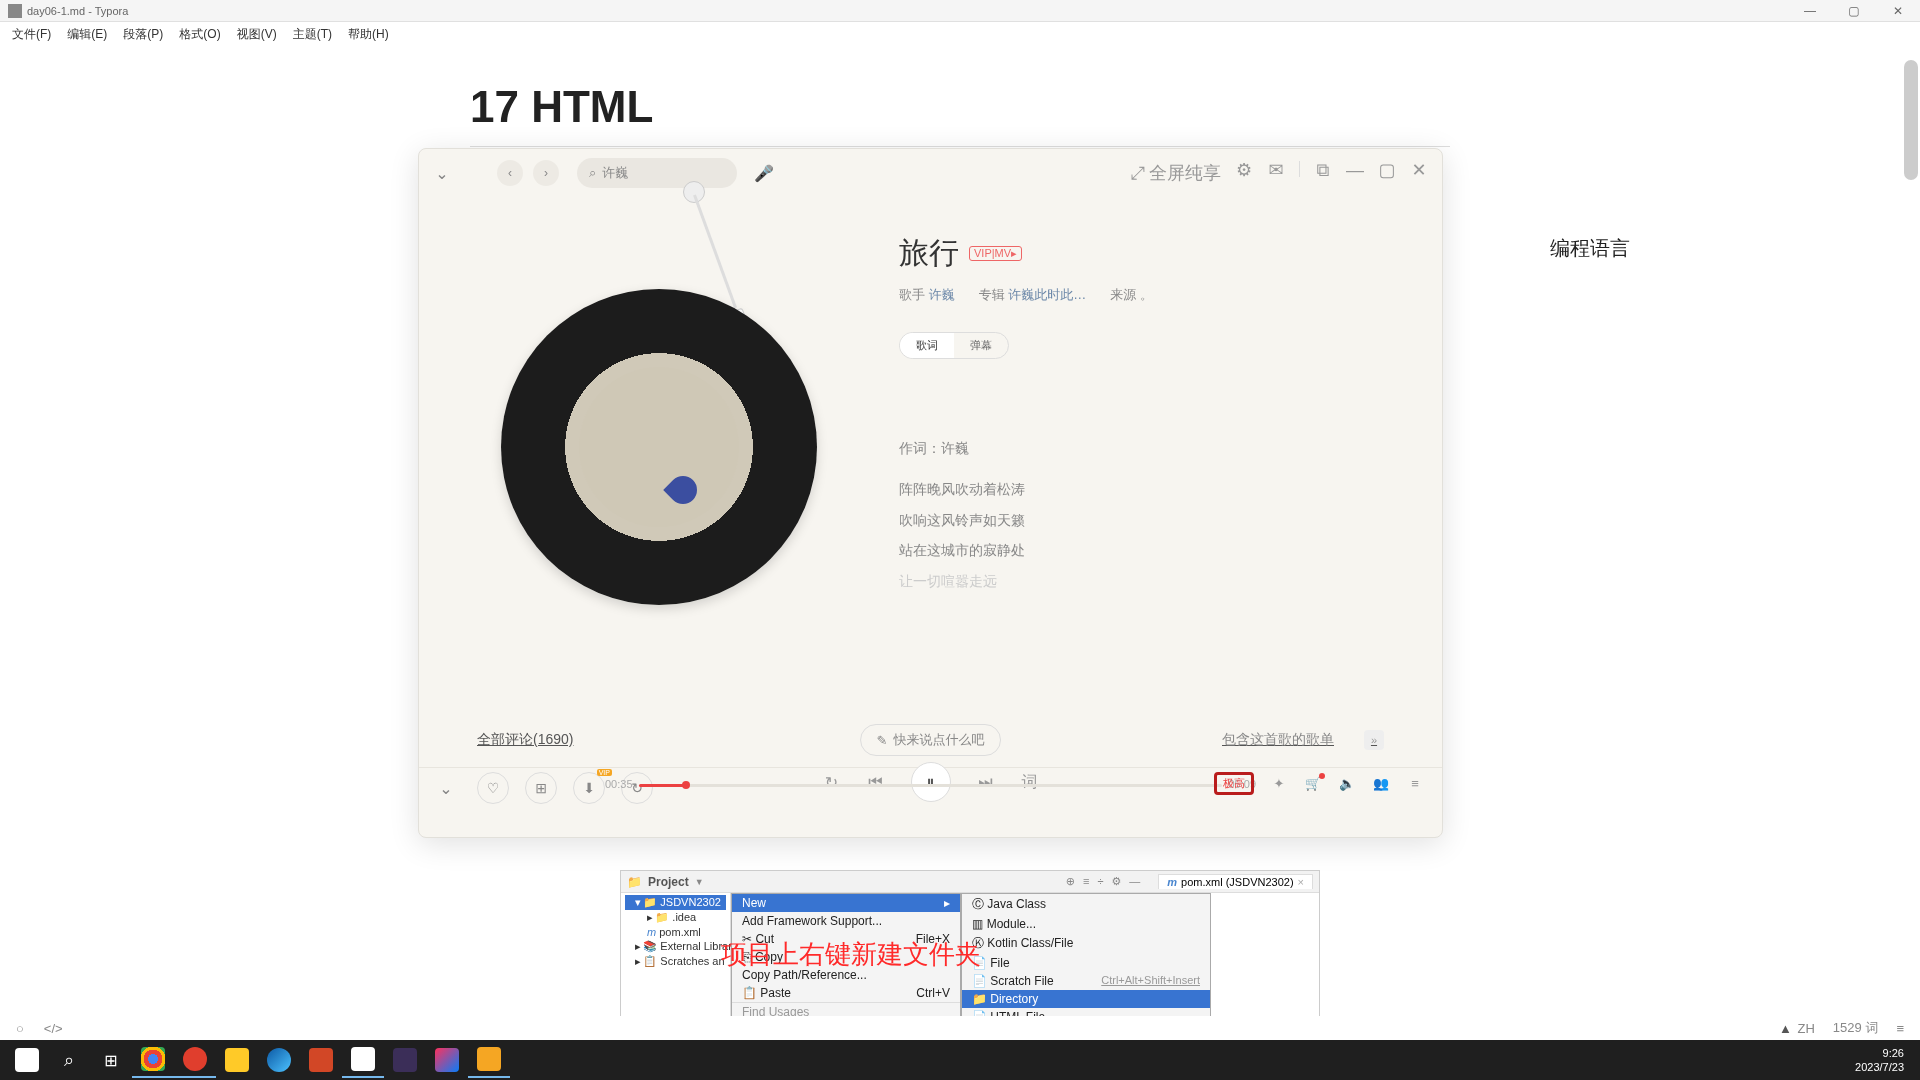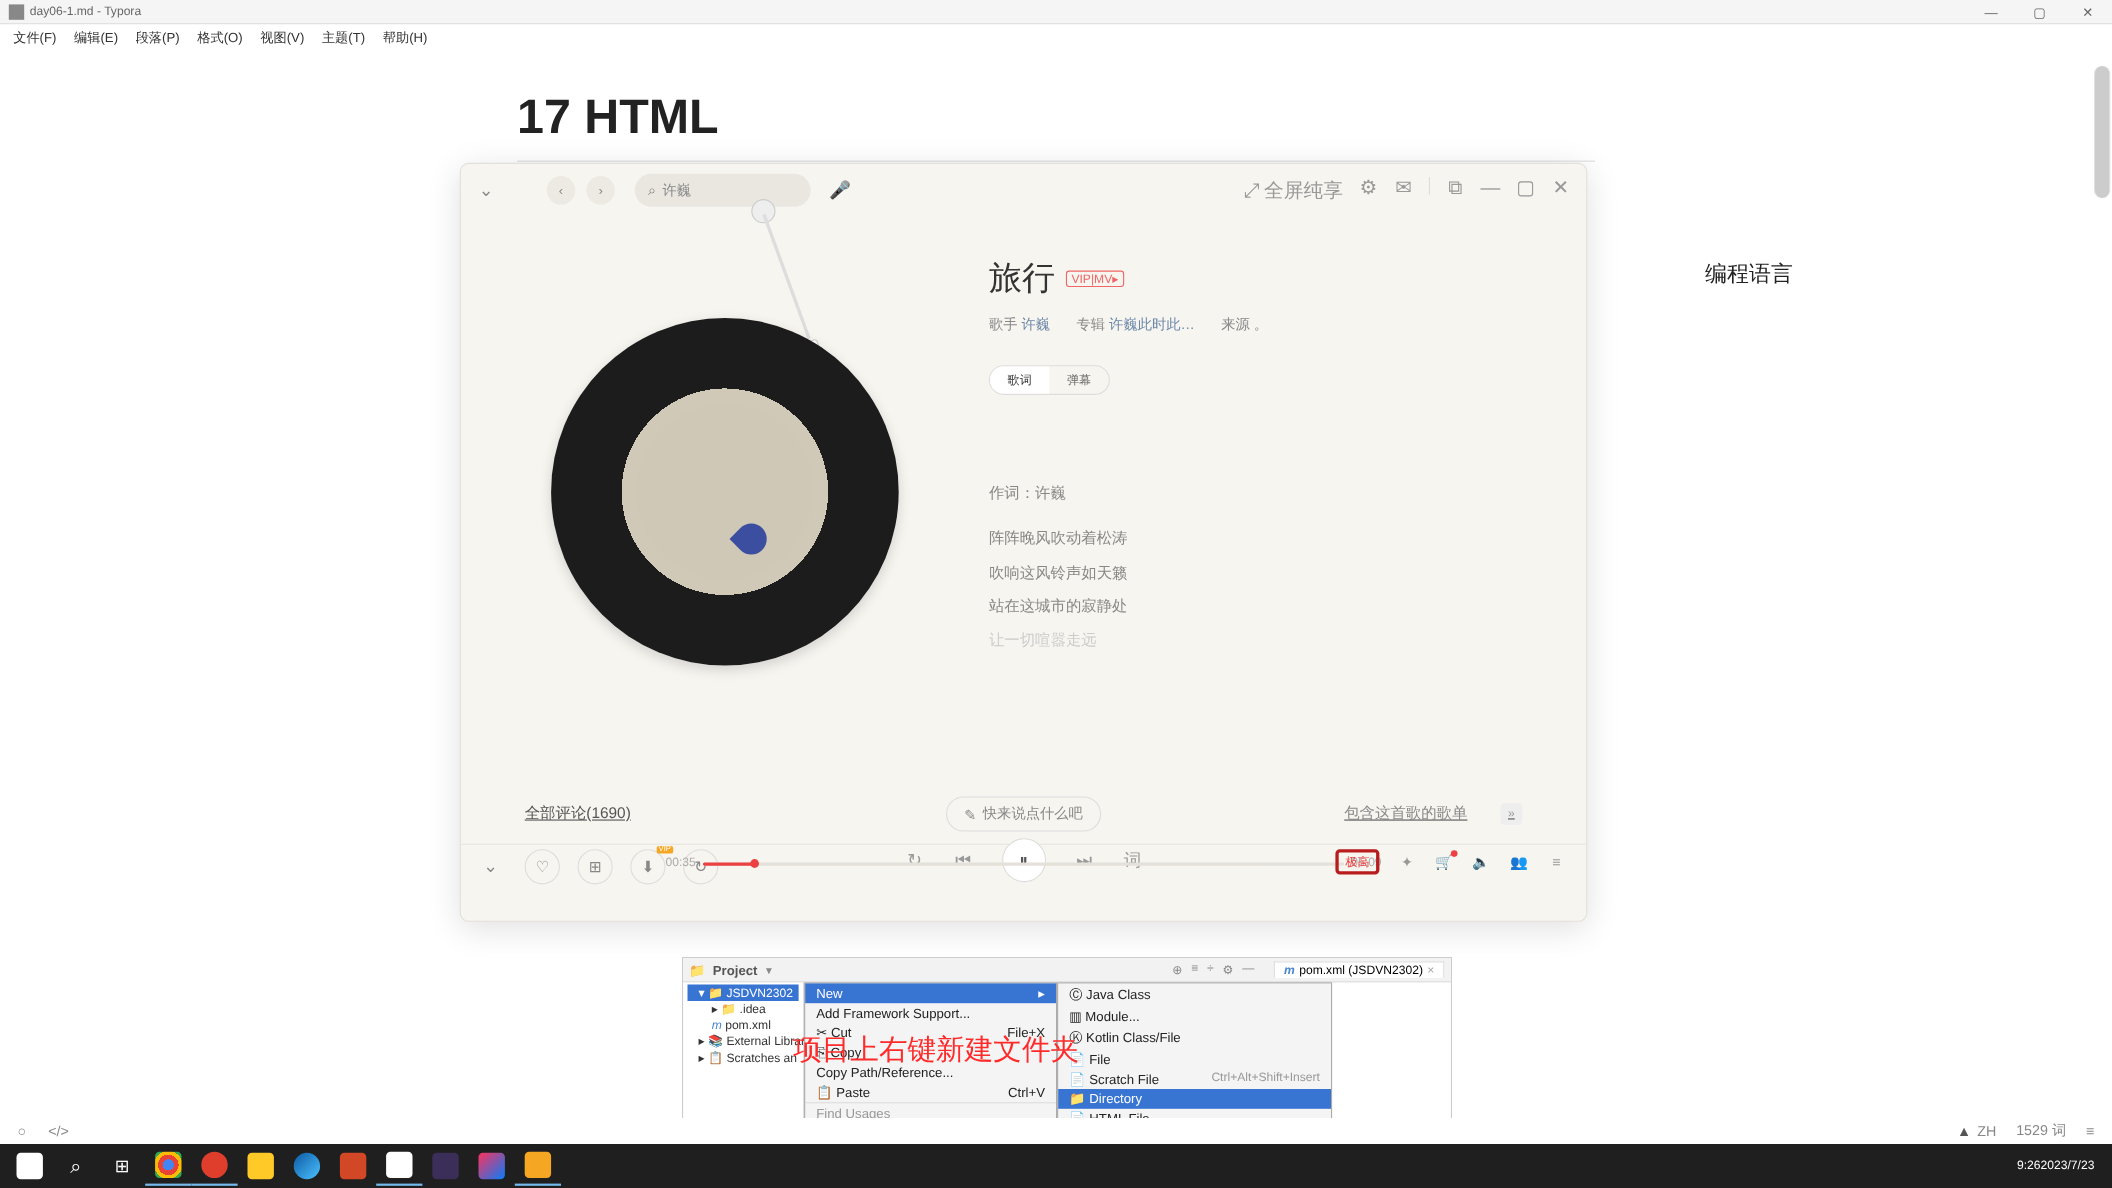--- a/index.html
+++ b/index.html
@@ -90,29 +90,29 @@
 .ide-body { display: flex; height: calc(100% - 22px); }
 .ide-tree { width: 110px; border-right: 1px solid #ddd; padding: 2px 4px; font-size: 11px; color: #333; }
 .ide-tree div { padding: 1px 0 1px 10px; white-space: nowrap; }
 .ide-tree .sel { background: #3874d1; color: #fff; }
 .ctx1 { width: 230px; background: #f4f4f4; border: 1px solid #aaa; }
 .ctx1 div, .ctx2 div { padding: 2px 10px; display: flex; justify-content: space-between; font-size: 12px; color:#222; }
 .ctx1 .hl { background: #3874d1; color: #fff; }
 .ctx1 .arrow::after { content:'▸'; color:inherit; }
 .ctx2 { width: 250px; background: #f4f4f4; border: 1px solid #aaa; }
 .ctx2 .hl { background: #3874d1; color: #fff; }
-.ctx2 .sc { color: #999; font-size: 11px; }
+.ctx2 .sc { color: #999; font-size: 11px; text-decoration: underline; }
 .red-anno { position: absolute; left: 100px; top: 66px; color: #ff2a2a; font-size: 26px; font-weight: 500; pointer-events:none; white-space:nowrap; }
 
 
 .taskbar { position: fixed; bottom: 0; left: 0; right: 0; height: 40px; background: #1f1f1f; display: flex; align-items: center; padding: 0 6px; }
 .tb-item { width: 42px; height: 36px; display: flex; align-items: center; justify-content: center; cursor: pointer; }
 .tb-ic { width: 24px; height: 24px; border-radius: 4px; }
 .tb-active { border-bottom: 2px solid #76b9ed; }
-.tb-right { margin-left: auto; display: flex; flex-direction: row; align-items: flex-end; color: #fff; font-size: 11px; padding-right: 10px; line-height:1.3; }
+.tb-right { margin-left: auto; display: flex; flex-direction: column; align-items: flex-end; color: #fff; font-size: 11px; padding-right: 10px; line-height:1.3; }
 .scrollbar-stub { position:fixed; right:2px; top:60px; width:14px; height:120px; background:#ccc; border-radius:7px; }
 </style>
 </head>
 <body>
 
 <div class="typora-title">
   <div class="t-icon"></div>
   <span>day06-1.md - Typora</span>
   <div class="typora-winbtns">
     <div>—</div>

